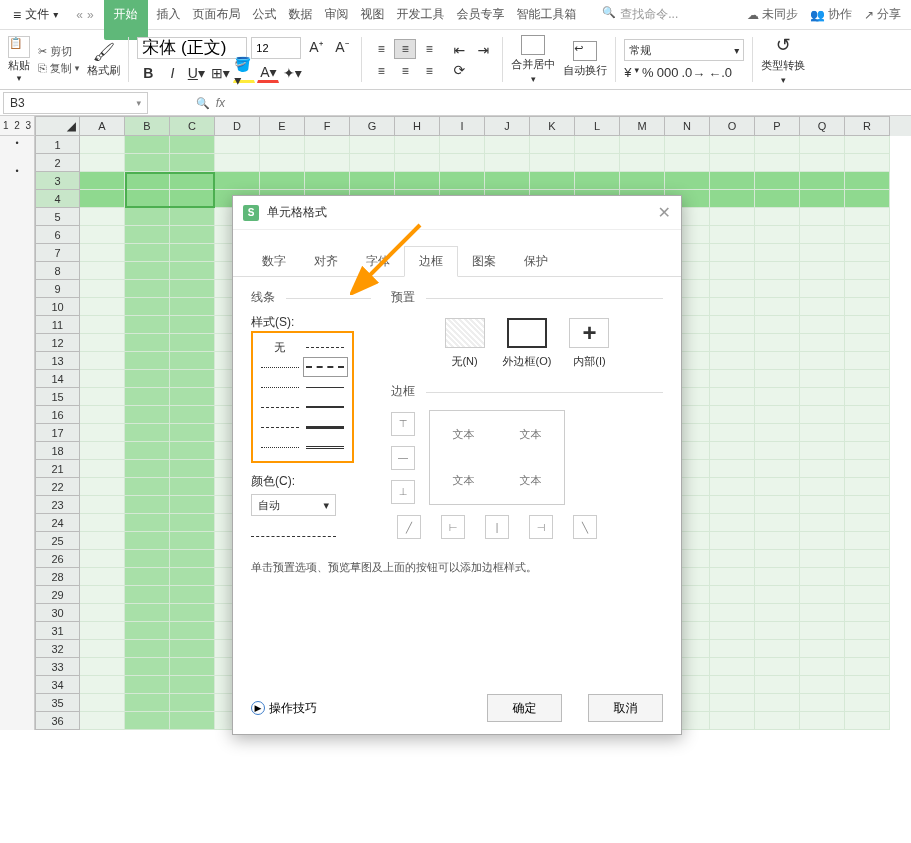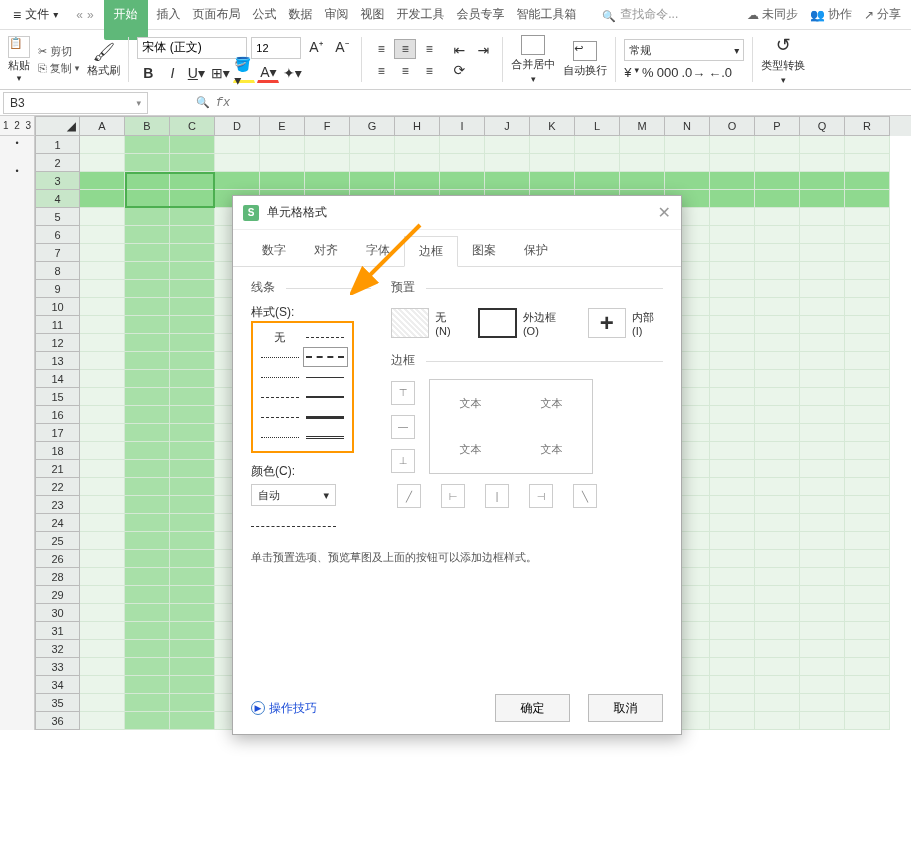--- a/index.html
+++ b/index.html
@@ -6,52 +6,52 @@
 body { background: #fff; font-size: 12px; color: #333; overflow: hidden; width: 911px; height: 843px; position: relative; }
 
 
 .menu-bar { height: 30px; display: flex; align-items: center; padding: 0 5px; border-bottom: 1px solid #e0e0e0; }
 .menu-file { display: flex; align-items: center; padding: 2px 8px; margin-right: 10px; }
 .menu-file::before { content: "≡"; margin-right: 4px; font-size: 14px; }
 .menu-file::after { content: "▾"; margin-left: 4px; font-size: 10px; }
 .menu-history-arrows { display: flex; gap: 4px; margin-right: 10px; color: #999; }
 .tab-start { background: #5fb879; color: #fff; padding: 17px 10px; border-radius: 2px; margin-right: 3px; }
 .tab { padding: 4px 6px; color: #555; cursor: pointer; }
-.search-box { margin-left: 20px; display: flex; align-items: flex-end; color: #999; flex: 1; }
+.search-box { margin-left: 20px; display: flex; align-items: flex-start; color: #999; flex: 1; }
 .search-box::before { content: "🔍"; font-size: 11px; margin-right: 4px; }
 .right-menu { display: flex; gap: 12px; color: #666; margin-left: auto; margin-right: 5px; }
 .right-item { display: flex; align-items: center; gap: 3px; }
 
 
 .ribbon { height: 60px; display: flex; align-items: center; padding: 4px 8px; border-bottom: 1px solid #d0d0d0; gap: 8px; }
 .ribbon-sep { width: 1px; height: 45px; background: #ddd; }
 .paste-btn { display: flex; flex-direction: column; align-items: center; font-size: 11px; }
 .paste-icon { width: 22px; height: 22px; border: 1px solid #ccc; }
 .cut-copy { display: flex; flex-direction: column; gap: 2px; font-size: 11px; color: #555; }
 .cut-copy-item { display: flex; align-items: center; gap: 3px; }
 .format-brush { display: flex; flex-direction: column; align-items: center; font-size: 11px; }
-.font-name { width: 110px; height: 22px; border: 1px solid #ccc; padding: 0 4px; font-size: 12px; }
+.font-name { width: 110px; height: 22px; border: 1px solid #ccc; padding: 0 4px; font-size: 17px; }
 .font-size { width: 50px; height: 22px; border: 1px solid #ccc; padding: 0 4px; font-size: 11px; }
 .font-btns { display: flex; gap: 2px; margin-top: 4px; }
 .font-btn { width: 22px; height: 20px; border: 1px solid transparent; display: flex; align-items: center; justify-content: center; font-size: 14px; }
 .align-grid { display: grid; grid-template-columns: repeat(3, 22px); grid-template-rows: repeat(2, 20px); gap: 2px; }
 .align-cell { border: 1px solid transparent; display: flex; align-items: center; justify-content: center; }
 .align-cell.active { background: #e0e0e0; border: 1px solid #aaa; }
 .merge-btn, .wrap-btn { display: flex; flex-direction: column; align-items: center; font-size: 11px; gap: 2px; }
 .merge-icon { width: 24px; height: 20px; border: 1px solid #999; }
 .number-format { width: 120px; height: 22px; border: 1px solid #ccc; padding: 0 4px; font-size: 11px; display: flex; align-items: center; }
 .number-format::after { content: "▾"; margin-left: auto; font-size: 10px; }
 .number-btns { display: flex; gap: 3px; margin-top: 4px; font-size: 13px; }
 .type-convert { display: flex; flex-direction: column; align-items: center; font-size: 11px; gap: 2px; }
 
 
 .formula-bar { height: 26px; display: flex; align-items: center; border-bottom: 1px solid #d0d0d0; }
 .name-box { width: 145px; height: 22px; border: 1px solid #ccc; padding: 0 6px; display: flex; align-items: center; justify-content: center; margin: 0 3px; }
 .name-box::after { content: "▾"; margin-left: auto; font-size: 9px; color: #888; }
-.fx-icon { margin: 0 10px 0 45px; font-style: italic; color: #777; font-family: Liberation Mono, monospace; }
+.fx-icon { margin: 0 10px 0 45px; font-style: italic; color: #777; }
 .fx-icon::before { content: "🔍"; margin-right: 6px; font-style: normal; font-size: 11px; }
 .formula-input { flex: 1; height: 22px; border: none; }
 
 
 .sheet-area { display: flex; position: relative; }
 .outline-panel { width: 35px; background: #f5f5f5; border-right: 1px solid #ccc; }
 .outline-header { height: 20px; font-size: 10px; display: flex; justify-content: space-around; align-items: center; border-bottom: 1px solid #ccc; }
 .outline-dots { display: flex; flex-direction: column; align-items: center; padding-top: 2px; gap: 18px; }
 .outline-dot-row { display: flex; gap: 2px; font-size: 9px; }
 
@@ -67,21 +67,21 @@
 .cell { width: 45px; height: 18px; border-right: 1px solid #d5e8d5; border-bottom: 1px solid #d5e8d5; background: #eaf5ea; }
 .cell.green { background: #a8e0a8; }
 .cell.sel-row { background: #8fd98f; }
 .selection-box { position: absolute; border: 2px solid #4caf50; pointer-events: none; }
 
 
 .dialog { position: absolute; left: 232px; top: 195px; width: 450px; height: 540px; background: #fff; border: 1px solid #aaa; box-shadow: 0 4px 16px rgba(0,0,0,0.3); }
 .dialog-title { height: 34px; display: flex; align-items: center; padding: 0 10px; border-bottom: 1px solid #eee; }
 .dialog-title-icon { width: 16px; height: 16px; background: #5fb879; border-radius: 2px; margin-right: 8px; display: flex; align-items: center; justify-content: center; color: #fff; font-size: 10px; font-weight: bold; }
 .dialog-close { margin-left: auto; font-size: 16px; color: #999; cursor: pointer; }
-.dialog-tabs { display: flex; padding: 0 15px; border-bottom: 1px solid #ddd; margin-top: 6px; }
+.dialog-tabs { display: flex; padding: 0 15px; border-bottom: 1px solid #ddd; margin-top: 16px; align-items: center; }
 .dialog-tab { padding: 6px 14px; font-size: 12px; color: #555; cursor: pointer; }
 .dialog-tab.active { border: 1px solid #ddd; border-bottom: 1px solid #fff; margin-bottom: -1px; background: #fff; }
 .dialog-body { padding: 12px 18px; position: relative; }
 
 .section-label { font-size: 12px; color: #555; position: relative; }
 .section-label::after { content: ""; position: absolute; top: 50%; height: 1px; background: #ddd; }
 .line-section::after { left: 35px; right: 0; }
 .preset-section::after { left: 35px; right: 0; }
 .border-section::after { left: 35px; right: 0; }
 
@@ -95,39 +95,39 @@
 .style-cell.selected { border: 1px solid #999; }
 .line-sample { width: 38px; height: 0; border-top-width: 1px; border-top-color: #333; }
 
 .color-label { margin-top: 8px; margin-bottom: 4px; }
 .color-select { width: 85px; height: 22px; border: 1px solid #ccc; display: flex; align-items: center; padding: 0 6px; font-size: 11px; }
 .color-select::after { content: "▾"; margin-left: auto; }
 .preview-line { width: 85px; height: 20px; margin-top: 10px; display: flex; align-items: center; }
 .preview-line-inner { width: 100%; border-top: 1px dashed #333; }
 
 .preset-row { display: flex; gap: 18px; justify-content: center; margin-top: 12px; }
-.preset-item { display: flex; flex-direction: row; align-items: center; gap: 6px; font-size: 11px; }
+.preset-item { display: flex; flex-direction: column; align-items: center; gap: 6px; font-size: 11px; }
 .preset-icon { width: 40px; height: 30px; border: 1px solid #ccc; display: flex; align-items: center; justify-content: center; }
 .preset-none { background: repeating-linear-gradient(45deg, #eee, #eee 2px, #fff 2px, #fff 4px); }
 .preset-outer { border: 2px solid #333; }
 .preset-inner::before { content: "+"; font-size: 24px; font-weight: bold; }
 
 .border-grid-row { display: flex; align-items: center; gap: 8px; margin-top: 10px; }
 .border-btn { width: 24px; height: 24px; border: 1px solid #ccc; display: flex; align-items: center; justify-content: center; font-size: 10px; color: #888; }
-.preview-box { width: 164px; height: 95px; border: 1px solid #ccc; display: grid; grid-template-columns: 1fr 1fr; grid-template-rows: 1fr 1fr; position: relative; margin-left: 6px; }
+.preview-box { width: 136px; height: 95px; border: 1px solid #ccc; display: grid; grid-template-columns: 1fr 1fr; grid-template-rows: 1fr 1fr; position: relative; margin-left: 6px; }
 .preview-cell { display: flex; align-items: center; justify-content: center; font-size: 11px; color: #777; }
 
 .bottom-border-btns { display: flex; gap: 20px; margin-top: 10px; margin-left: 6px; }
 
 .help-text { margin-top: 14px; font-size: 11px; color: #555; }
 
 .dialog-footer { position: absolute; bottom: 12px; left: 18px; right: 18px; display: flex; align-items: center; }
-.tips-link { color: #1d4ed8; font-size: 12px; display: flex; align-items: center; gap: 4px; }
+.tips-link { color: #000000; font-size: 12px; display: flex; align-items: center; gap: 4px; }
 .tips-link::before { content: "▶"; font-size: 9px; border: 1px solid #3d7dca; border-radius: 50%; width: 12px; height: 12px; display: flex; align-items: center; justify-content: center; }
-.dialog-btns { margin-left: auto; display: flex; gap: 18px; }
+.dialog-btns { margin-left: auto; display: flex; gap: 26px; }
 .dialog-btn { width: 75px; height: 28px; border: 1px solid #bbb; background: #f5f5f5; font-size: 12px; }
 
 
 .arrow-annotation { position: absolute; left: 350px; top: 215px; pointer-events: none; z-index: 100; }
 
 
 .watermark { position: absolute; right: 20px; bottom: 20px; color: rgba(255,255,255,0.9); font-family: Arial; text-align: right; }
 .watermark-logo { font-size: 28px; font-weight: bold; }
 .watermark-sub { font-size: 11px; }
 </style>

